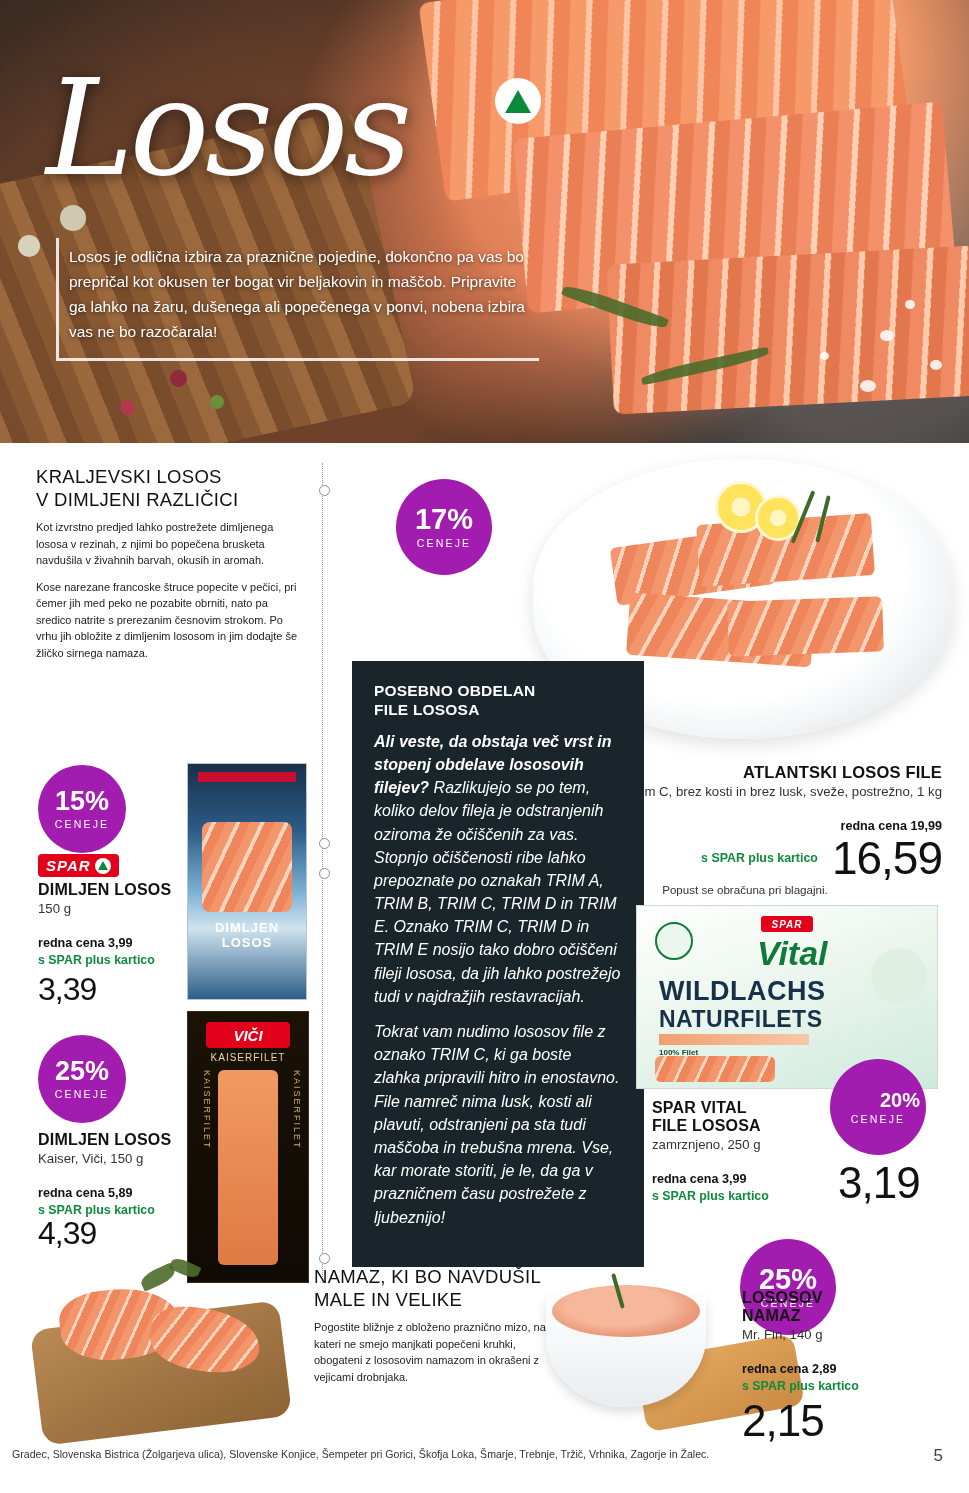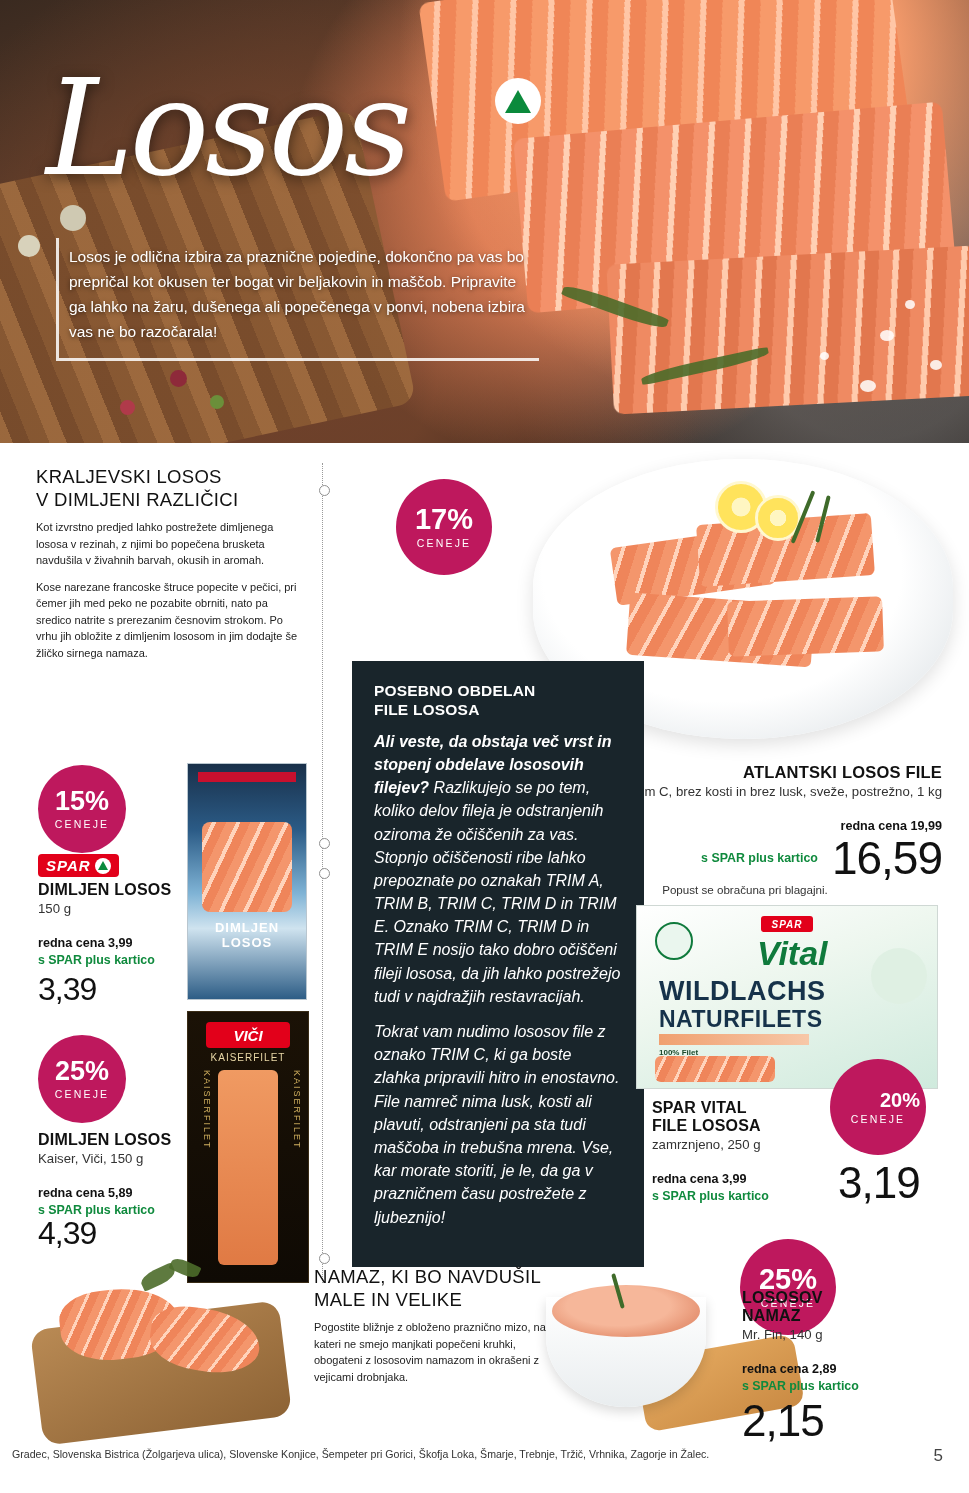--- a/index.html
+++ b/index.html
@@ -78,21 +78,21 @@
   .body-text{font-size:11px;line-height:1.5;color:#222;}
 
   
   .divider{
     position:absolute;left:322px;top:20px;height:820px;border-left:1px dotted #9a9a9a;
   }
   .dot-node{position:absolute;left:-4px;width:9px;height:9px;border-radius:50%;background:#fff;border:1px solid #8f8f8f;}
 
   
   .badge{
-    border-radius:50%;background:#be185d;color:#fff;
+    border-radius:50%;background:#a21caf;color:#fff;
     display:flex;flex-direction:column;align-items:center;justify-content:center;
     text-align:center;
   }
   .badge .pct{font-size:27px;font-weight:700;line-height:1;}
   .badge .lbl{font-size:10.5px;letter-spacing:2.2px;margin-top:3px;}
 
   .prod-name{font-size:16px;font-weight:700;letter-spacing:.2px;color:#111;}
   .prod-sub{font-size:13.2px;color:#333;margin-top:2px;}
   .old-price{font-size:12.6px;font-weight:700;color:#111;margin-top:20px;}
   .card-line{font-size:12.4px;color:#0f8a3d;font-weight:600;margin-top:3px;}

